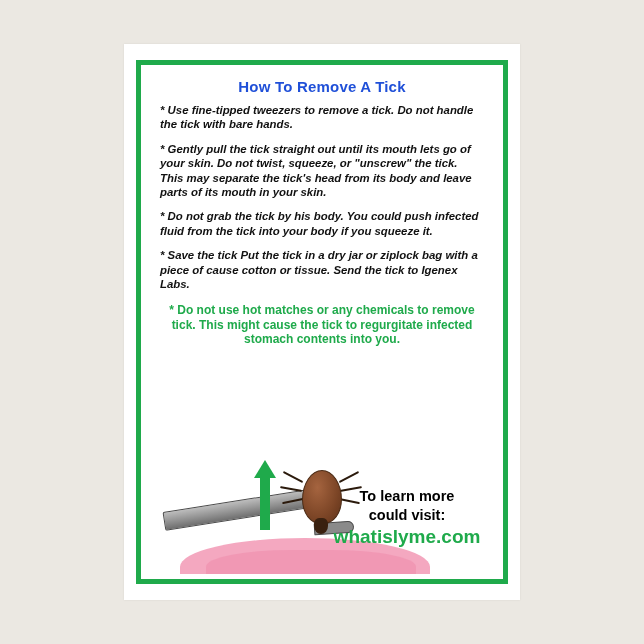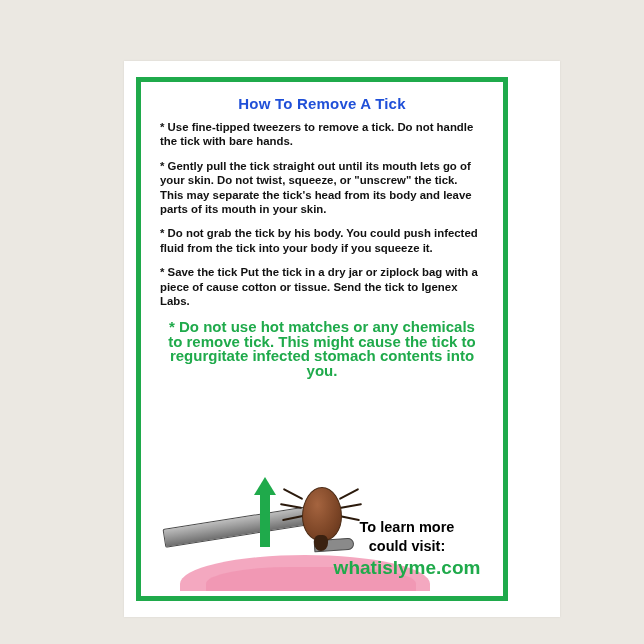--- a/index.html
+++ b/index.html
@@ -17,25 +17,24 @@
     position: relative;
     width: 644px;
     height: 644px;
     background: #ebe8e2;
   }
   
   .card {
     position: absolute;
     left: 124px;
     top: 44px;
-    width: 436px;
+    width: 396px;
     height: 556px;
     background: #ffffff;
     box-shadow: 0 0 2px rgba(0,0,0,0.08);
-    margin-top: 17px;
   }
   
   .frame {
     position: absolute;
     left: 12px;
     top: 16px;
     width: 372px;
     height: 524px;
     border: 5px solid #1faa4b;
     box-sizing: border-box;
@@ -57,29 +56,30 @@
     margin-top: 8px;
     margin-bottom: 8px;
     letter-spacing: 0.2px;
   }
   .body-text {
     padding: 0 14px;
     color: #111111;
     font-size: 11.4px;
     line-height: 14.4px;
     font-weight: bold;
+    font-style: italic;
   }
   .para {
     margin: 0 0 10px 0;
   }
   .warning {
     text-align: center;
     color: #1faa4b;
     font-weight: bold;
-    font-size: 15px;
+    font-size: 12px;
     line-height: 14.5px;
     padding: 0 18px;
     margin-top: 12px;
   }
   
   .illus {
     position: absolute;
     left: 0;
     right: 0;
     bottom: 0;
@@ -199,21 +199,21 @@
   .legL1 { left: -4px; top: 14px; transform: rotate(28deg); }
   .legL2 { left: -6px; top: 26px; transform: rotate(10deg); }
   .legL3 { left: -4px; top: 38px; transform: rotate(-12deg); }
   .legR1 { left: 52px; top: 14px; transform: rotate(-28deg); }
   .legR2 { left: 54px; top: 26px; transform: rotate(-10deg); }
   .legR3 { left: 52px; top: 38px; transform: rotate(12deg); }
   
   .learn {
     position: absolute;
     right: 16px;
-    bottom: 13px;
+    bottom: 27px;
     text-align: center;
     width: 150px;
   }
   .learn-line {
     color: #000000;
     font-weight: bold;
     font-size: 14.5px;
     line-height: 19px;
   }
   .learn-url {

